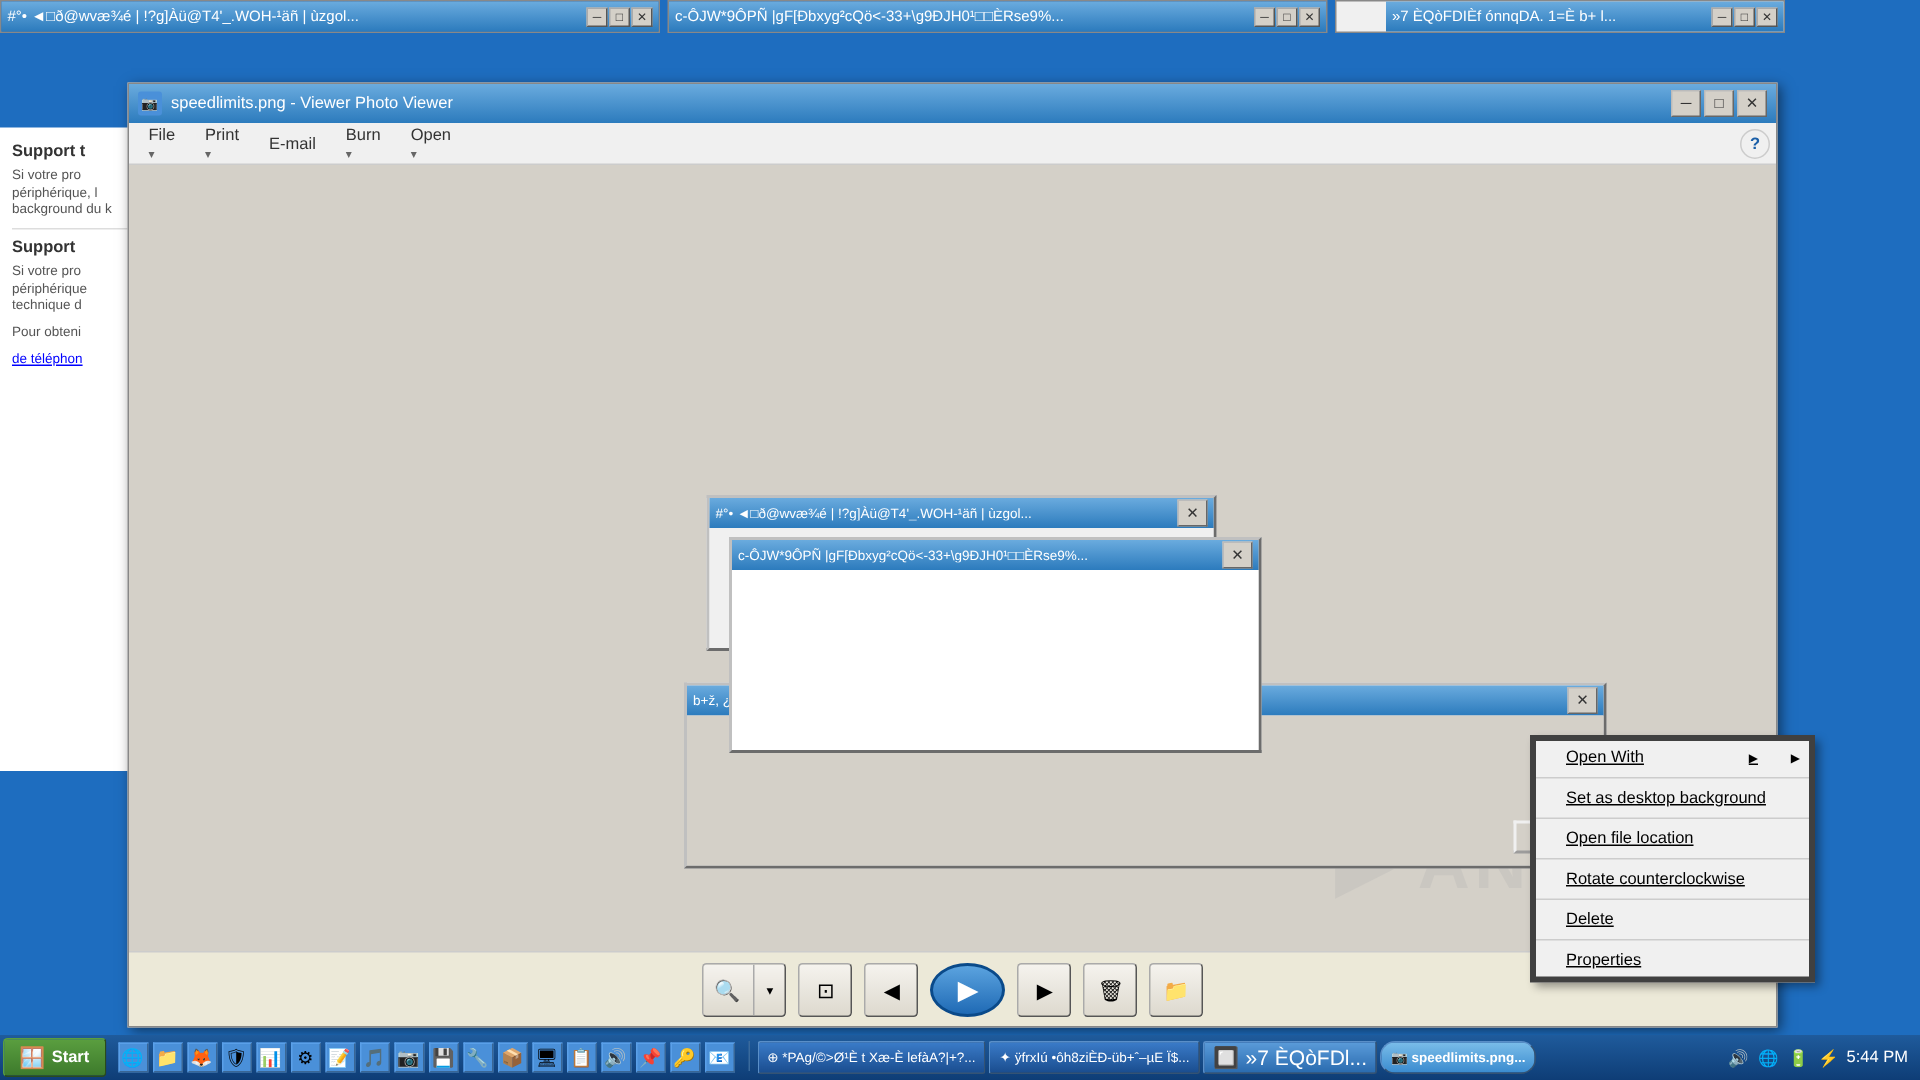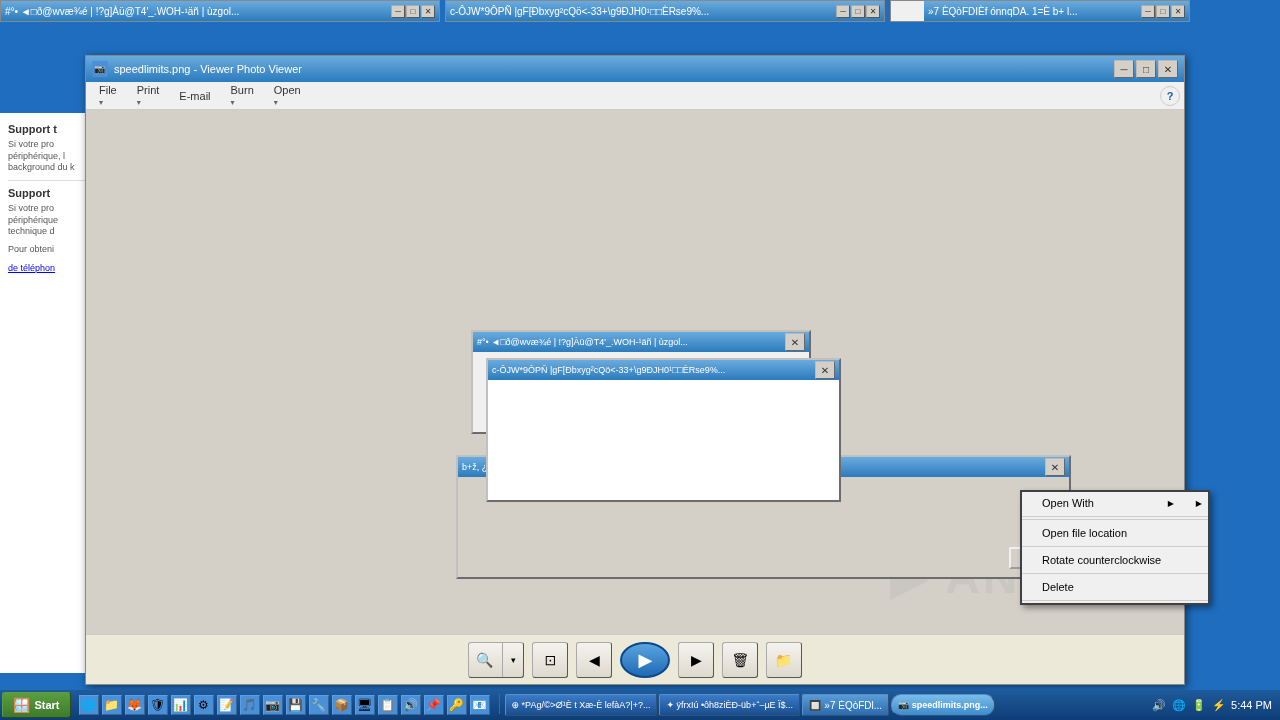--- a/index.html
+++ b/index.html
@@ -239,28 +239,27 @@
       background: #f0f0f0;
       min-height: 80px;
     }
 
     
     .sidebar-content {
       position: absolute;
       left: 0;
       top: 85px;
       width: 95px;
-      height: 560px;
+      height: 429px;
       background: white;
       border-right: 1px solid #ccc;
       padding: 10px 8px;
       font-size: 10px;
       color: #333;
       overflow: hidden;
-      margin-top: 28px;
     }
 
     .sidebar-content h3 {
       font-size: 11px;
       font-weight: bold;
       margin-bottom: 4px;
     }
 
     .sidebar-content p {
       font-size: 9px;
@@ -269,23 +268,24 @@
       line-height: 1.3;
     }
 
     
     .context-menu {
       position: absolute;
       top: 490px;
       left: 1020px;
       width: 190px;
       background: #f0f0f0;
-      border: 2px solid #404040;
+      border: 4px solid #404040;
       box-shadow: 3px 3px 6px rgba(0,0,0,0.4);
       z-index: 1000;
+      text-decoration: underline;
     }
 
     .context-menu-item {
       padding: 5px 20px 5px 20px;
       font-size: 11px;
       color: #000;
       cursor: pointer;
       display: flex;
       align-items: center;
       justify-content: space-between;
@@ -574,33 +574,39 @@
     </div>
   </div>
 </div>
 
 <div class="context-menu">
   <div class="context-menu-item has-sub">
     <span>Open With</span>
     <span style="font-size:8px; margin-left:auto; margin-right:14px;">▶</span>
   </div>
   <div class="context-menu-separator"></div>
+  <div class="context-menu-item">
+    <span>Set as desktop background</span>
+  </div>
   <div class="context-menu-separator"></div>
   <div class="context-menu-item">
     <span>Open file location</span>
   </div>
   <div class="context-menu-separator"></div>
   <div class="context-menu-item">
     <span>Rotate counterclockwise</span>
   </div>
   <div class="context-menu-separator"></div>
   <div class="context-menu-item">
     <span>Delete</span>
   </div>
   <div class="context-menu-separator"></div>
+  <div class="context-menu-item">
+    <span>Properties</span>
+  </div>
 </div>
 
 <div class="taskbar">
   <div class="start-btn">
     <span style="font-size:14px;">🪟</span>
     <span>Start</span>
   </div>
 
   <div class="taskbar-items">
 
@@ -627,21 +633,21 @@
 
     <div style="width:1px; background:#3a6a9c; height:20px; margin:0 3px;"></div>
 
     <div class="taskbar-item" style="max-width:200px;">
       <span style="font-size:9px; overflow:hidden; text-overflow:ellipsis;">⊕ *PAg/©&gt;Ø¹È t Xæ-È lefàA?|+?...</span>
     </div>
     <div class="taskbar-item" style="max-width:200px;">
       <span style="font-size:9px; overflow:hidden; text-overflow:ellipsis;">✦ ÿfrxIú •ôh8ziÈÐ-üb+ˆ–µE Ï$...</span>
     </div>
     <div class="taskbar-item" style="max-width:120px; background: linear-gradient(to bottom, #5a9bd9, #2a6baf);">
-      <span style="font-size:10px; overflow:hidden; text-overflow:ellipsis;">🔲 »7 ÈQòFDl...</span>
+      <span style="font-size:14px; overflow:hidden; text-overflow:ellipsis;">🔲 »7 ÈQòFDl...</span>
     </div>
     <div class="taskbar-item" style="max-width:130px; background: linear-gradient(to bottom, #7abde9, #3a8bcf); font-weight:bold;border-radius:10px;">
       <span style="font-size:9px;">📷 speedlimits.png...</span>
     </div>
   </div>
 
   <div class="taskbar-tray">
     <div class="tray-icon">🔊</div>
     <div class="tray-icon">🌐</div>
     <div class="tray-icon">🔋</div>

